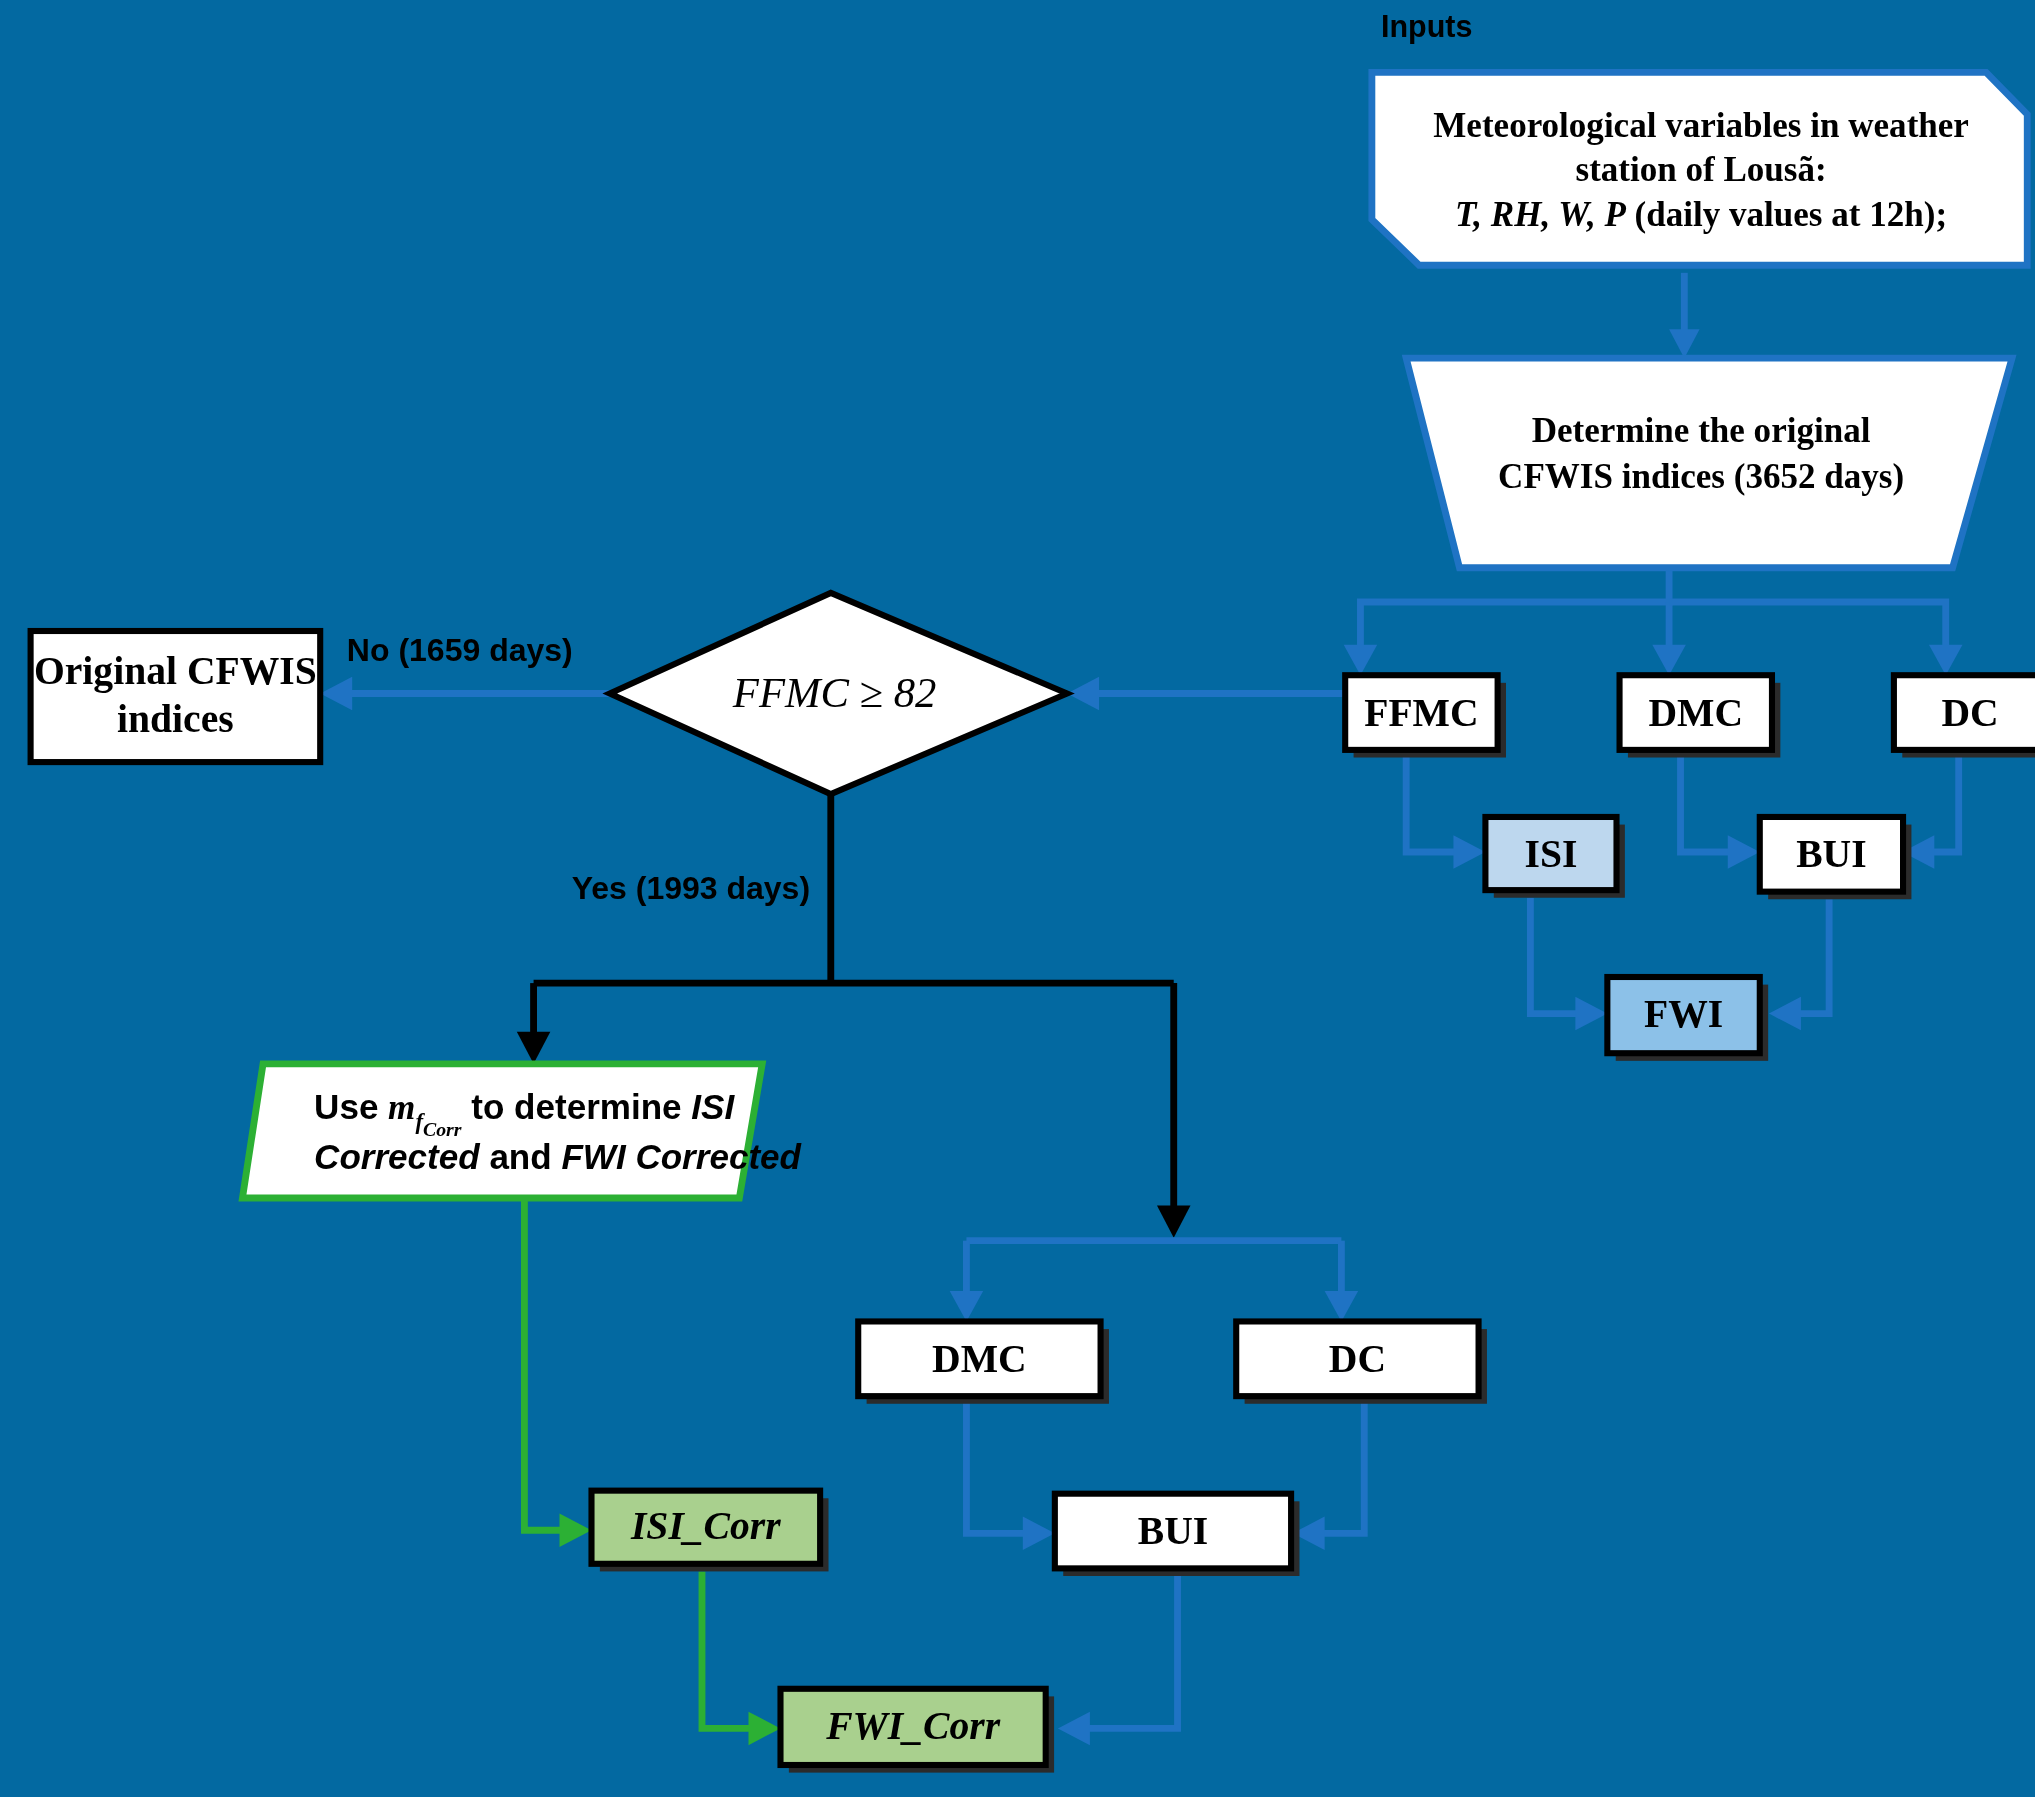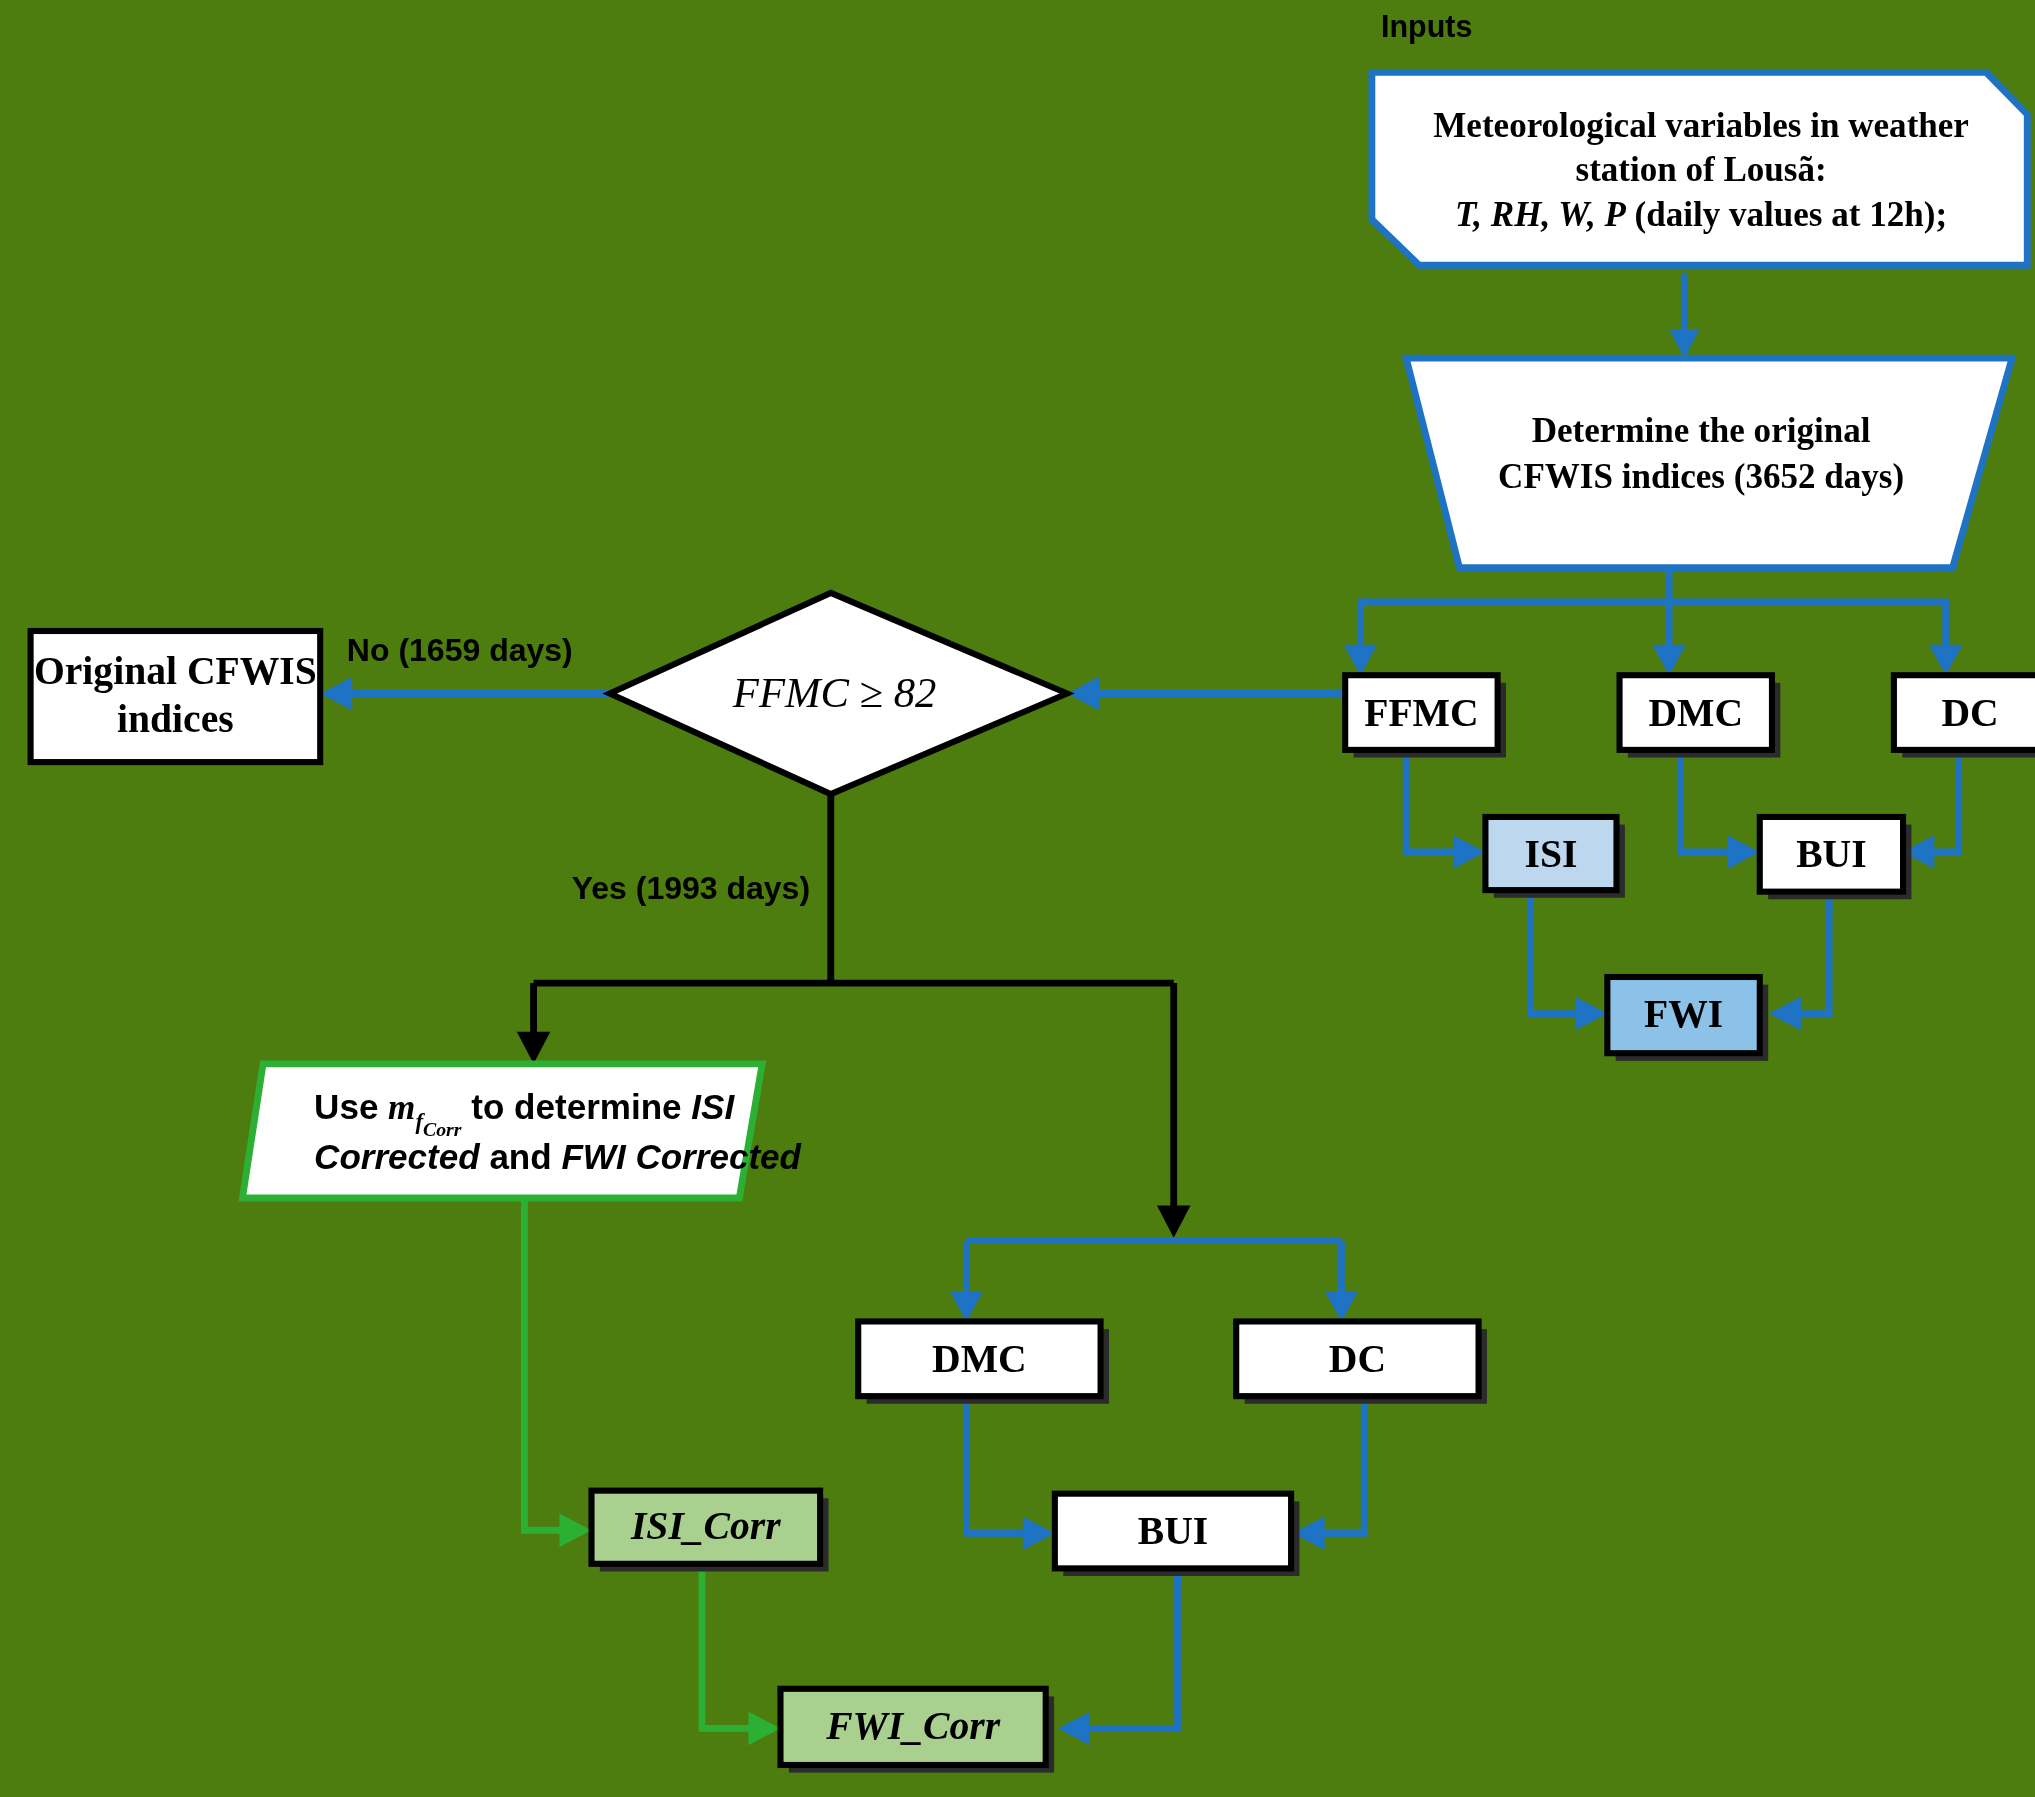--- a/index.html
+++ b/index.html
@@ -7,21 +7,21 @@
     padding: 0;
     background: #ffffff;
   }
   body {
     font-family: "Liberation Sans", sans-serif;
   }
   #diagram-root {
     position: relative;
     width: 2035px;
     height: 1797px;
-    background: #4d7c0f;
+    background: #0369a1;
     overflow: hidden;
     text-decoration: underline;
   }
   svg.flow {
     position: absolute;
     top: 0;
     left: 0;
     width: 2035px;
     height: 1797px;
   }

